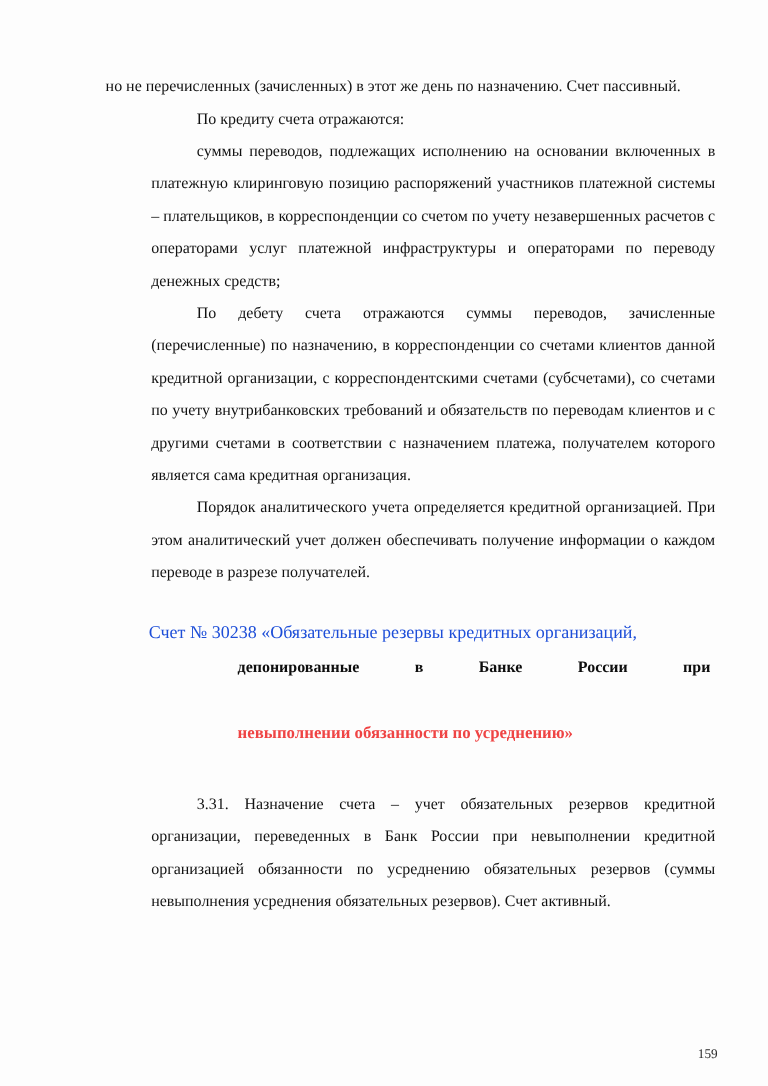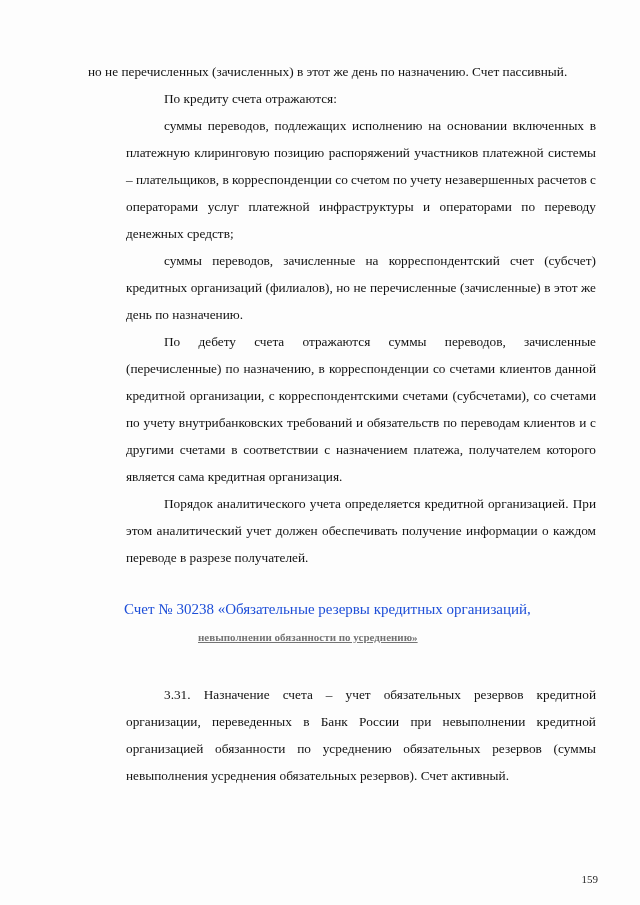--- a/index.html
+++ b/index.html
@@ -63,54 +63,53 @@
     color: #0d0d0d;
     padding-left: 110px;
     padding-right: 4px;
   }
   .heading-line2::after {
     content: "";
     display: inline-block;
     width: 100%;
   }
   .heading-line3 {
-    font-size: 11px;
+    font-size: 14px;
     line-height: 28px;
     font-weight: bold;
     text-align: justify;
-    color: #737373;
+    color: #ef4444;
     padding-left: 110px;
     padding-right: 4px;
-    text-decoration: underline;
   }
   .after-heading-gap { height: 26px; }
   .page-number {
     position: absolute;
     right: 42px;
     bottom: 20px;
     font-size: 11px;
     color: #2a2a2a;
     font-family: "Liberation Serif", serif;
   }
 </style>
 </head>
 <body>
 
 <div class="page">
   <div class="content">
 
     <p class="para">но не перечисленных (зачисленных) в этот же день по назначению. Счет пассивный.</p>
     <p class="para indent">По кредиту счета отражаются:</p>
     <p class="para indent">суммы переводов, подлежащих исполнению на основании включенных в платежную клиринговую позицию распоряжений участников платежной системы – плательщиков, в корреспонденции со счетом по учету незавершенных расчетов с операторами услуг платежной инфраструктуры и операторами по переводу денежных средств;</p>
-    <p class="para indent">суммы переводов, зачисленные на корреспондентский счет (субсчет) кредитных организаций (филиалов), но не перечисленные (зачисленные) в этот же день по назначению.</p>
     <p class="para indent">По дебету счета отражаются суммы переводов, зачисленные (перечисленные) по назначению, в корреспонденции со счетами клиентов данной кредитной организации, с корреспондентскими счетами (субсчетами), со счетами по учету внутрибанковских требований и обязательств по переводам клиентов и с другими счетами в соответствии с назначением платежа, получателем которого является сама кредитная организация.</p>
     <p class="para indent">Порядок аналитического учета определяется кредитной организацией. При этом аналитический учет должен обеспечивать получение информации о каждом переводе в разрезе получателей.</p>
 
     <div class="heading-block">
       <div class="heading">Счет № 30238 «Обязательные резервы кредитных организаций,</div>
+      <div class="heading-line2">депонированные в Банке России при</div>
       <div class="heading-line3">невыполнении обязанности по усреднению»</div>
     </div>
 
     <div class="after-heading-gap"></div>
 
     <p class="para indent">3.31. Назначение счета – учет обязательных резервов кредитной организации, переведенных в Банк России при невыполнении кредитной организацией обязанности по усреднению обязательных резервов (суммы невыполнения усреднения обязательных резервов). Счет активный.</p>
   </div>
 
   <div class="page-number">159</div>
 </div>

